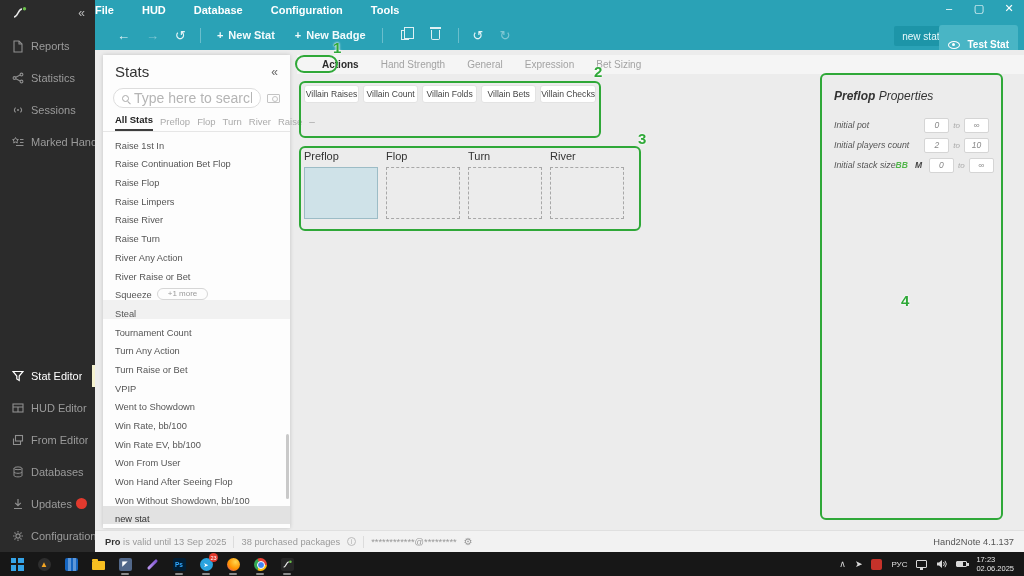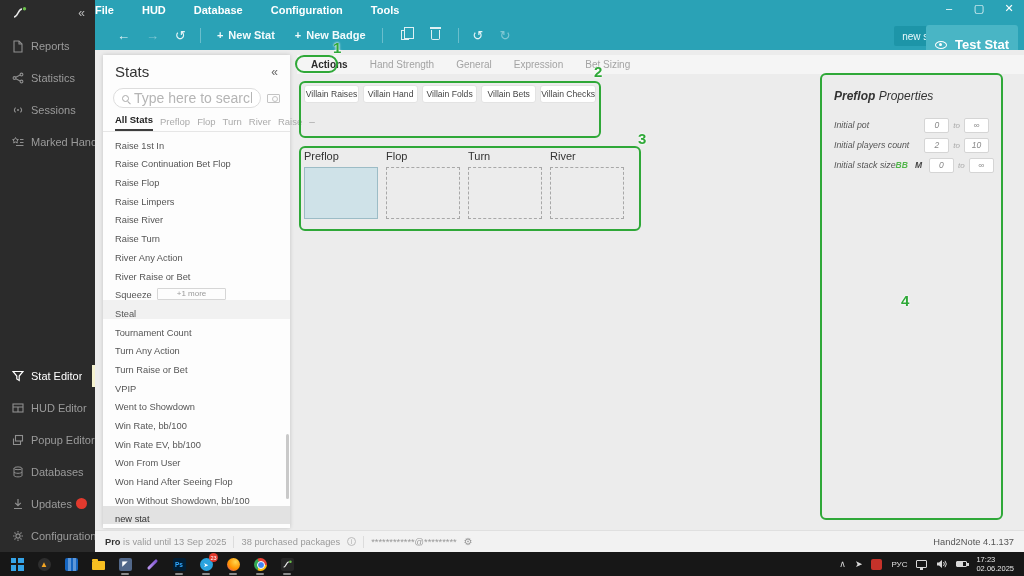--- a/index.html
+++ b/index.html
@@ -16,21 +16,21 @@
   .toolrow { display:flex; align-items:center; height:30px; padding-left:14px; color:#eaf7f9; font-size:12px; }
   .tbtn { display:flex; align-items:center; gap:5px; padding:0 10px; font-size:11px; font-weight:bold; color:#f2fbfc; }
   .ticon { font-size:13px; color:rgba(255,255,255,.88); padding:0 8px; }
   .ticon.dim { color:rgba(255,255,255,.4); }
   .tsep { width:1px; height:15px; background:rgba(255,255,255,.3); margin:0 6px; }
   .icon-copy { position:relative; width:8px; height:10px; border:1px solid rgba(255,255,255,.85); margin:0 10px 0 12px; }
   .icon-copy::before { content:""; position:absolute; left:2px; top:-4px; width:8px; height:10px; border:1px solid rgba(255,255,255,.85); background:#2aa2b6; }
   .icon-trash { position:relative; width:9px; height:10px; border:1px solid rgba(255,255,255,.85); border-top:none; border-radius:0 0 2px 2px; margin:0 12px; }
   .icon-trash::before { content:""; position:absolute; top:-3px; left:-2px; width:11px; height:1.5px; background:rgba(255,255,255,.85); }
   .newstat-sel { position:absolute; right:68px; top:26px; height:20px; background:#1d95a8; border-radius:2px; color:#eafafc; font-size:10px; display:flex; align-items:center; gap:5px; padding:0 8px; }
-  .teststat-btn { position:absolute; right:6px; top:25px; height:39px; background:#49b5c5; border-radius:3px; color:#fff; font-size:13px; font-weight:bold; display:flex; align-items:center; gap:8px; padding:0 9px; }
+  .teststat-btn { position:absolute; right:6px; top:25px; height:39px; background:#49b5c5; border-radius:3px; color:#fff; font-size:10px; font-weight:bold; display:flex; align-items:center; gap:8px; padding:0 9px; }
   .icon-eye { position:relative; width:12px; height:8px; border:1.5px solid #fff; border-radius:50%; }
   .icon-eye::after { content:""; position:absolute; left:3px; top:1.5px; width:3px; height:3px; background:#fff; border-radius:50%; }
 
   
   .sidebar { position:absolute; left:0; top:0; width:95px; height:552px; background:#2b2b2b; display:flex; flex-direction:column; }
   .sb-head { display:flex; align-items:center; justify-content:space-between; padding:6px 10px 10px 12px; }
   .sb-collapse { color:#bdbdbd; font-size:12px; }
   .sb-item { position:relative; display:flex; align-items:center; gap:7px; height:32px; padding-left:12px; color:#9b9b9b; font-size:11px; }
   .sb-item svg { flex:none; stroke:#8f8f8f; }
   .sb-item.active { color:#fff; font-weight:normal;text-align:center; }
@@ -57,25 +57,25 @@
   .icon-camera { position:relative; flex:none; width:13px; height:9px; border:1px solid #c3c3c3; border-radius:1px; }
   .icon-camera::before { content:""; position:absolute; left:3.5px; top:1.5px; width:4px; height:4px; border:1px solid #c3c3c3; border-radius:50%; }
   .sc-tabs { display:flex; align-items:flex-end; gap:7px; padding:8px 10px 0 12px; border-bottom:1px solid #e6e6e6; height:24px; }
   .sc-tab { font-size:9.5px; color:#ababab; padding-bottom:4px; white-space:nowrap; }
   .sc-tab.active { color:#222; font-weight:bold; border-bottom:2px solid #3d3d3d; }
   .sc-more { font-size:10px; color:#ababab; padding-bottom:4px; }
   .slist { position:relative; height:393px; overflow:hidden; }
   .srow { display:flex; align-items:flex-end; gap:5px; height:18.7px; padding-left:12px; font-size:9.3px; color:#555; white-space:nowrap; }
   .srow.hl { background:#f1f1f1; }
   .srow.sel { background:#e2e2e2; color:#333; }
-  .badge-more { font-size:8px; color:#9a9a9a; border:1px solid #d6d6d6; border-radius:1px; padding:0 19px; line-height:10px; }
+  .badge-more { font-size:8px; color:#9a9a9a; border:1px solid #d6d6d6; border-radius:6px; padding:0 10px; line-height:10px; }
   .sc-scroll { position:absolute; right:1px; top:302px; width:3px; height:65px; background:#c9c9c9; border-radius:2px; }
 
   
-  .tabstrip { position:absolute; left:202px; top:5px; width:727px; height:19px; background:#f5f5f5; display:flex; align-items:center; gap:22px; padding-left:14px; }
+  .tabstrip { position:absolute; left:202px; top:5px; width:727px; height:19px; background:#f5f5f5; display:flex; align-items:center; gap:22px; padding-left:25px; }
   .ctab { font-size:10px; color:#a3a3a3; white-space:nowrap; }
   .ctab.active { color:#2b2b2b; font-weight:bold; }
 
   
   .btn-grid { position:absolute; left:209px; top:35px; width:292px; display:flex; flex-direction:column; gap:5px; }
   .btn-row { display:flex; gap:4px; }
   .abtn { flex:1; height:18px; background:#fff; border:1px solid #e3e3e3; border-radius:3px; font-size:8.6px; color:#444; display:flex; align-items:center; justify-content:center; white-space:nowrap; }
 
   
   .streets { position:absolute; left:209px; top:100px; display:flex; gap:8px; }
@@ -237,21 +237,21 @@
           <rect x="1" y="2" width="10" height="8"></rect>
           <path d="M1 5h10M6 5v5"></path>
         </svg>
       <span class="sb-label">HUD Editor</span>
     </div>
     <div class="sb-item">
       <svg width="12" height="12" viewBox="0 0 12 12" fill="none" stroke-width="1.1">
           <rect x="3.5" y="1.5" width="7" height="5.5"></rect>
           <path d="M1.5 4.5v6h7V7"></path>
         </svg>
-      <span class="sb-label">Popup Editor</span>
+      <span class="sb-label">From Editor</span>
     </div>
     <div class="sb-item">
       <svg width="12" height="12" viewBox="0 0 12 12" fill="none" stroke-width="1">
           <ellipse cx="6" cy="2.3" rx="4" ry="1.4"></ellipse>
           <path d="M2 2.3v7.2c0 .8 1.8 1.4 4 1.4s4-.6 4-1.4V2.3M2 5.9c0 .8 1.8 1.4 4 1.4s4-.6 4-1.4"></path>
         </svg>
       <span class="sb-label">Databases</span>
     </div>
     <div class="sb-item">
       <svg width="12" height="12" viewBox="0 0 12 12" fill="none" stroke-width="1.2">
@@ -365,21 +365,21 @@
       <span class="ctab active">Actions</span>
       <span class="ctab">Hand Strength</span>
       <span class="ctab">General</span>
       <span class="ctab">Expression</span>
       <span class="ctab">Bet Sizing</span>
     </div>
 
     <div class="btn-grid">
       <div class="btn-row">
         <span class="abtn">Villain Raises</span>
-        <span class="abtn">Villain Hand</span>
+        <span class="abtn">Villain Count</span>
         <span class="abtn">Villain Folds</span>
         <span class="abtn">Villain Bets</span>
         <span class="abtn">Villain Checks</span>
       </div>
     </div>
 
     <div class="streets">
       <div class="street">
         <div class="street-label">Preflop</div>
         <div class="street-box filled"></div>

